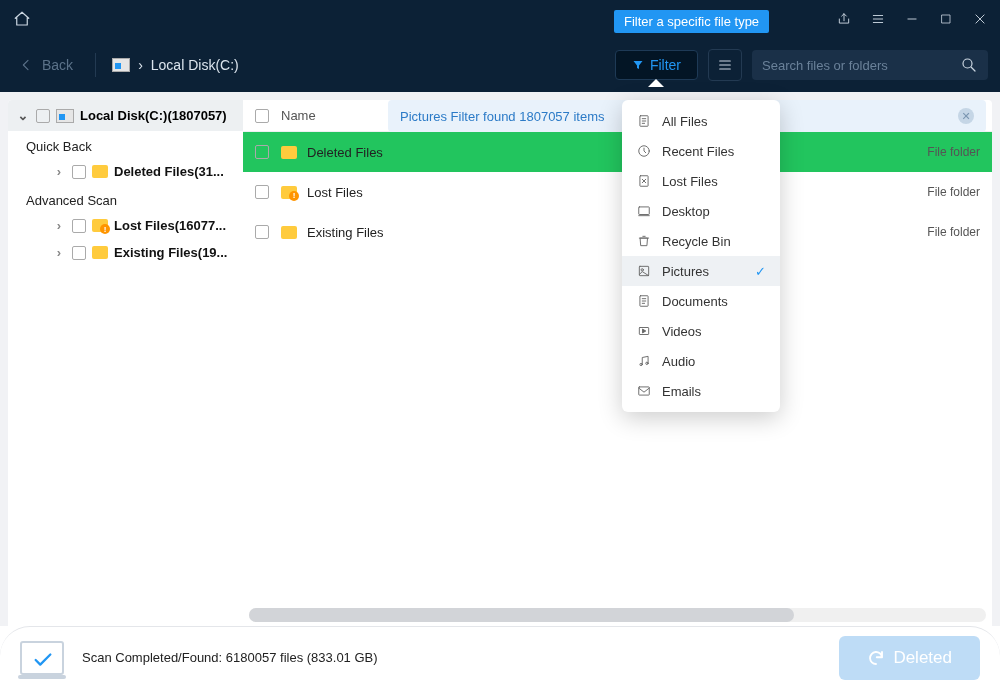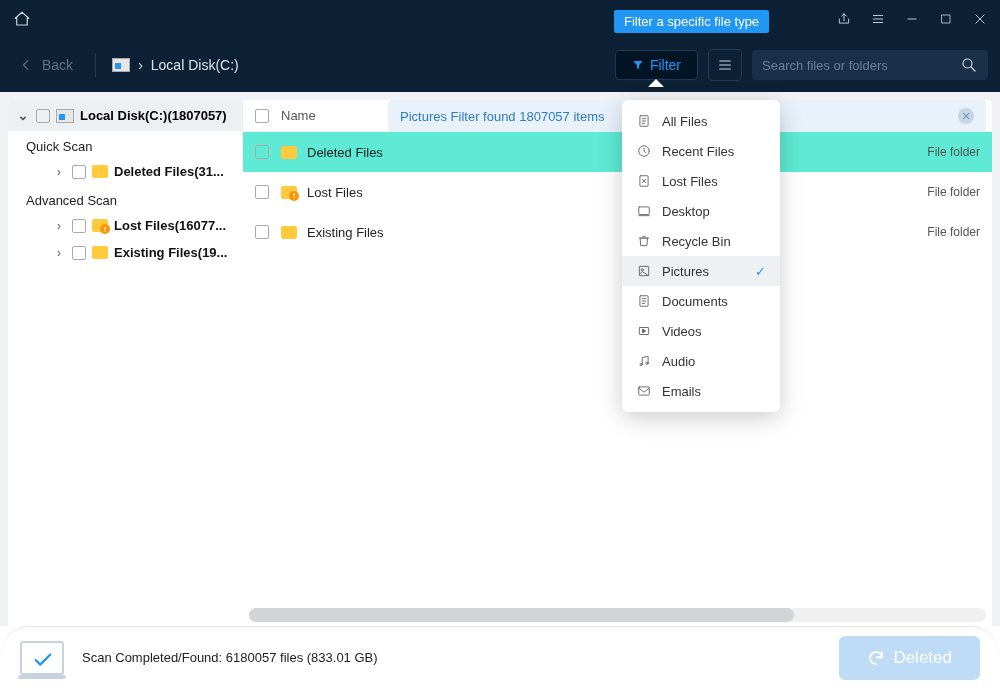--- a/index.html
+++ b/index.html
@@ -35,21 +35,21 @@
   .tree-item { display: flex; align-items: center; gap: 6px; padding: 6px 8px 6px 44px; font-weight: 600; color: #111; white-space: nowrap; overflow: hidden; text-overflow: ellipsis; }
   .tree-item .chev { color: #888; }
   .folder-ico { width: 16px; height: 13px; background: #ffcb3d; border-radius: 2px; position: relative; flex-shrink: 0; }
   .folder-ico.warn::after { content: "!"; position: absolute; right: -2px; bottom: -2px; width: 10px; height: 10px; background: #ff9500; color: #fff; font-size: 8px; border-radius: 50%; display: flex; align-items: center; justify-content: center; font-weight: bold; }
 
   .main { flex: 1; background: #fff; border-radius: 0 4px 0 0; display: flex; flex-direction: column; position: relative; overflow: hidden; }
   .infobar { position: absolute; top: 0; left: 145px; right: 6px; height: 32px; background: #e9f2fb; color: #2c7bc7; font-size: 13px; display: flex; align-items: center; padding: 0 12px; border-radius: 4px; z-index: 2; }
   .infobar .close-info { margin-left: auto; width: 16px; height: 16px; border-radius: 50%; background: #c5d6e6; color: #7a95b0; font-size: 11px; display: flex; align-items: center; justify-content: center; }
   .header-row { display: flex; align-items: center; height: 32px; padding: 0 12px; font-size: 13px; color: #555; border-bottom: 1px solid #eef0f2; position: relative; z-index: 1; }
   .row { display: flex; align-items: center; height: 40px; padding: 0 12px; font-size: 13px; color: #222; }
-  .row.sel { background: #5eead4; }
+  .row.sel { background: #22c55e; }
   .row .folder-ico { margin-right: 10px; }
   .row .name { flex: 1; }
   .row .type { color: #555; font-size: 12px; }
   .hscroll { height: 14px; margin: auto 6px 4px 6px; background: #f0f0f0; border-radius: 7px; position: relative; }
   .hscroll::after { content: ""; position: absolute; left: 0; top: 0; height: 100%; width: 74%; background: #d2d4d8; border-radius: 7px; }
 
   .dropdown { position: absolute; top: 100px; left: 622px; width: 158px; background: #fff; border-radius: 6px; box-shadow: 0 6px 24px rgba(0,0,0,0.2); padding: 6px 0; z-index: 30; }
   .dd-item { display: flex; align-items: center; gap: 10px; padding: 7px 14px; font-size: 13px; color: #333; cursor: pointer; position: relative; }
   .dd-item.selected { background: #eef1f4; }
   .dd-item .check { position: absolute; right: 14px; color: #2196f3; font-size: 13px; }
@@ -140,21 +140,21 @@
 </div>
 
 <div class="body">
   <div class="sidebar">
     <div class="tree-root">
       <span class="chev">⌄</span>
       <span class="chk"></span>
       <span class="disk-mini"></span>
       <span style="overflow:hidden;text-overflow:ellipsis;white-space:nowrap">Local Disk(C:)(1807057)</span>
     </div>
-    <div class="tree-section">Quick Scan</div>
+    <div class="tree-section">Quick Back</div>
     <div class="tree-item">
       <span class="chev">›</span>
       <span class="chk"></span>
       <span class="folder-ico"></span>
       <span>Deleted Files(31...</span>
     </div>
     <div class="tree-section">Advanced Scan</div>
     <div class="tree-item">
       <span class="chev">›</span>
       <span class="chk"></span>

